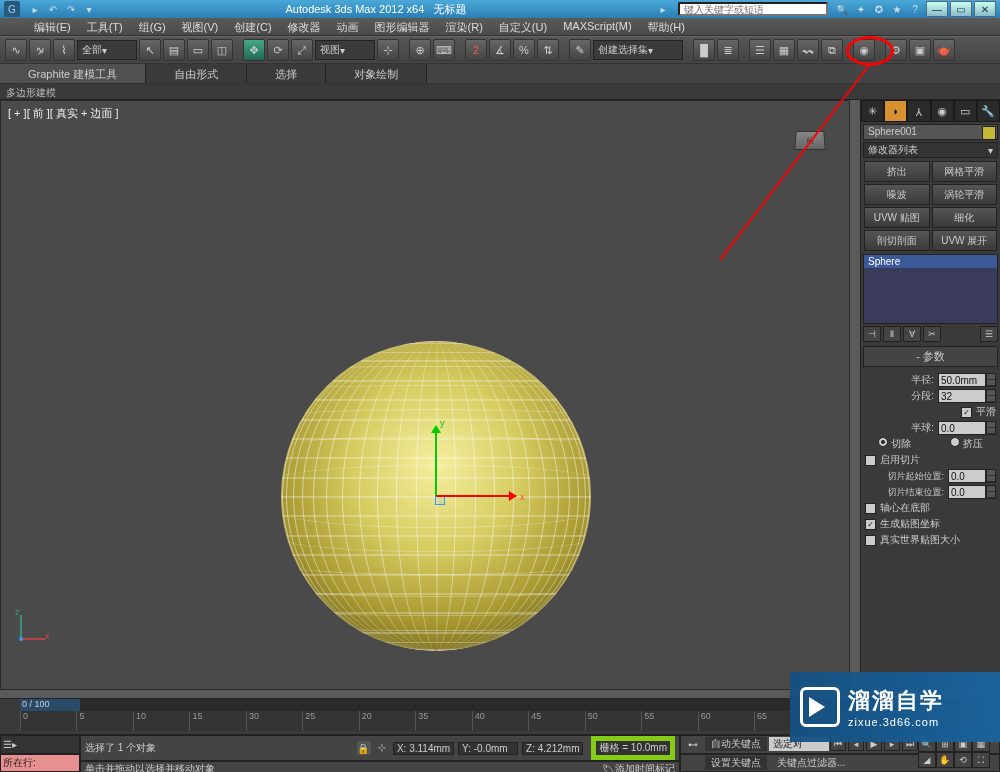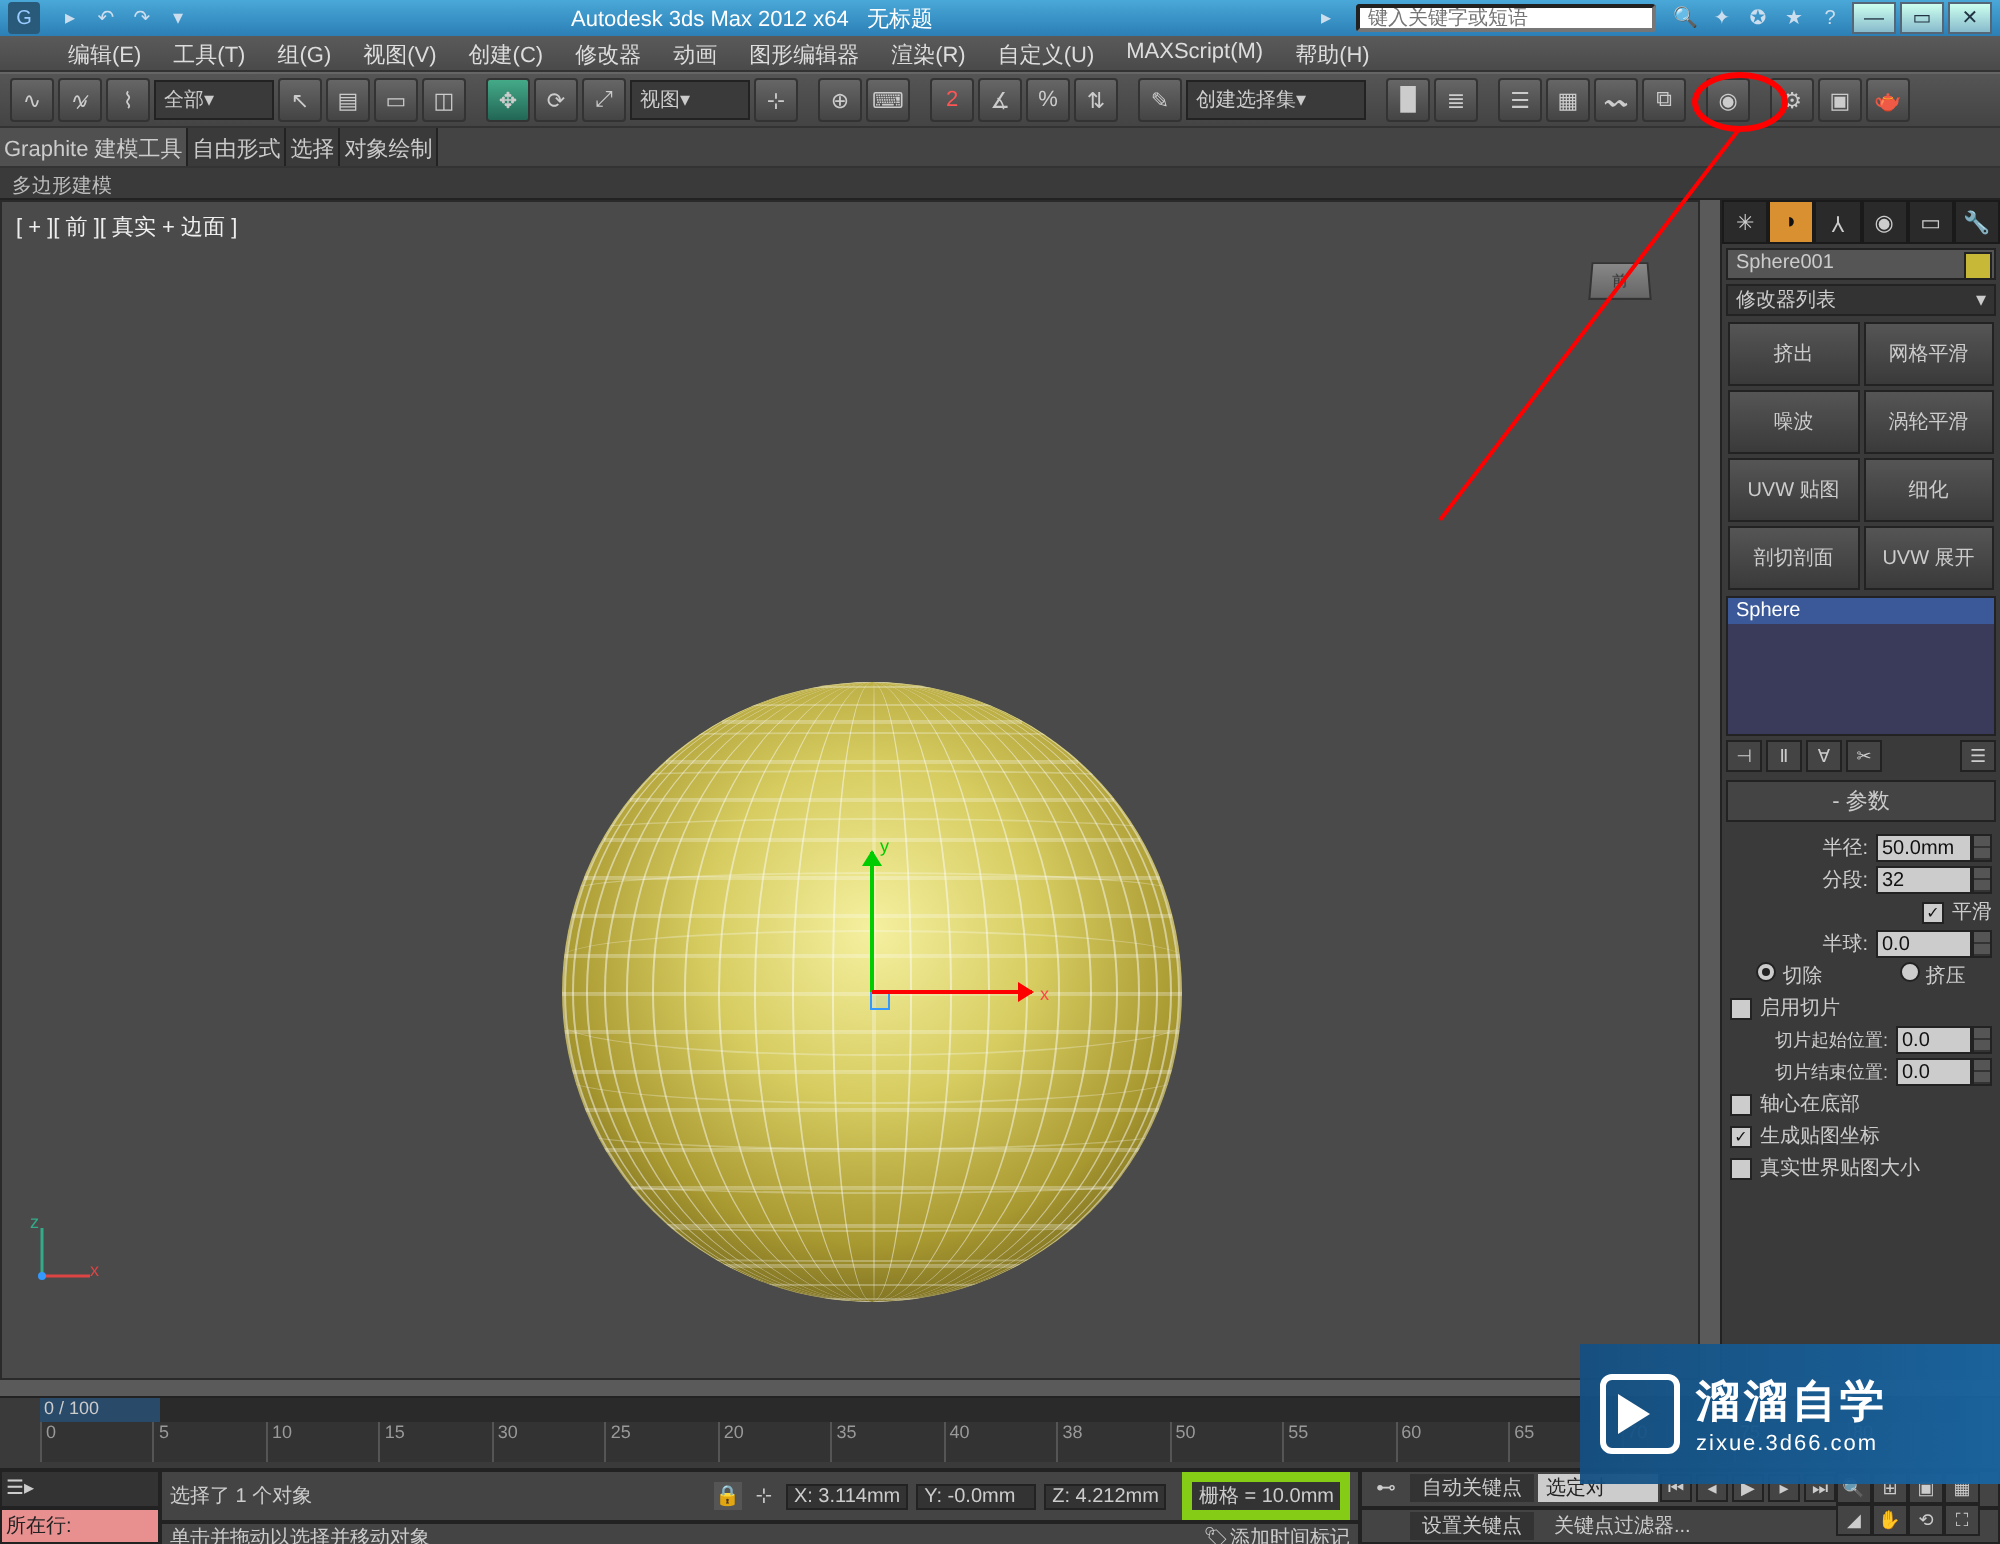--- a/index.html
+++ b/index.html
@@ -19,21 +19,21 @@
 
 
 .toolbar { height: 28px; background: linear-gradient(#555,#444); display: flex; align-items: center; padding: 0 4px; border-top:1px solid #666; border-bottom:1px solid #333;}
 .tbtn { width: 22px; height: 22px; background: linear-gradient(#666,#444); border:1px solid #333; margin: 0 1px; display:inline-flex;align-items:center;justify-content:center;font-size:11px;color:#ccc; border-radius:2px;}
 .tcombo { height: 20px; background: #3a3a3a; border:1px solid #222; color:#ccc; font-size:10px; padding:0 4px; min-width:60px;margin:0 1px;display:inline-flex;align-items:center;}
 .tsep { width: 4px; height: 22px; margin: 0 2px; }
 .circle-highlight { position: absolute; border: 3px solid red; border-radius: 50%; pointer-events: none; z-index: 100; }
 
 
 .ribbon { height: 20px; background: #444; display:flex; align-items:stretch; font-size:11px; color:#ccc; border-bottom:1px solid #333;}
-.ribbon .tab { padding: 3px 2px; background:#3a3a3a; border-right:1px solid #222; }
+.ribbon .tab { padding: 3px 28px; background:#3a3a3a; border-right:1px solid #222; }
 .ribbon .tab.active { background:#505050;  }
 .ribbon-sub { height: 16px; background:#3a3a3a; font-size:10px;color:#bbb; padding:2px 6px; border-bottom:1px solid #222;}
 
 
 .vplabel { position:absolute; top: 106px; left: 8px; font-size: 11px; color: #eee; }
 
 
 .viewport { position: absolute; top: 100px; left: 0; width: 850px; height: 590px; background: #4a4a4a; border:1px solid #2a2a2a;}
 .viewcube { position: absolute; top: 120px; left: 790px; width: 40px; height: 40px; display:flex;align-items:center;justify-content:center;}
 .viewcube .cube { width:30px;height:20px;background:linear-gradient(#888,#666);border:1px solid #333;font-size:8px;color:#333;display:flex;align-items:center;justify-content:center;transform:perspective(60px) rotateX(20deg);}
@@ -54,21 +54,21 @@
 .glabel { position:absolute; font-size:9px;}
 
 
 .cmdpanel { position: absolute; right: 0; top: 100px; width: 140px; height: 590px; background: #3a3a3a; border-left:1px solid #222; font-size:11px; color:#ccc;}
 .cmdtabs { display:flex; height:22px; background:#2a2a2a; }
 .cmdtabs .ct { flex:1; display:flex;align-items:center;justify-content:center; border:1px solid #1a1a1a; font-size:11px;}
 .cmdtabs .ct.active { background:#d89030; color:#111;}
 .objname { background:#555; height:16px; padding:1px 4px; font-size:10px; margin:2px 2px; border:1px solid #222;}
 .modlist-combo { background:#333; color:#ccc; margin:2px; height:16px; font-size:10px; display:flex; align-items:center; padding:0 4px; border:1px solid #222; justify-content:space-between;}
 .btnset { display:flex; flex-wrap:wrap; margin:2px;}
-.btnset .bb { flex: 1 1 48%; height:32px; background:linear-gradient(#555,#3a3a3a); border:1px solid #222; font-size:10px; display:flex;align-items:center;justify-content:center; margin:1px;}
+.btnset .bb { flex: 1 1 48%; height:21px; background:linear-gradient(#555,#3a3a3a); border:1px solid #222; font-size:10px; display:flex;align-items:center;justify-content:center; margin:1px;}
 .modstack { background:#3a3a5a; margin:2px; height:70px; border:1px solid #222;}
 .modstack .msrow { background:#3b5998; color:#fff; font-size:10px; padding:1px 4px;}
 .modbtns { display:flex; margin:2px; gap:2px;}
 .modbtns .mb { width:18px;height:16px;background:#444;border:1px solid #222;font-size:9px;display:flex;align-items:center;justify-content:center;}
 .modbtns .sp { flex:1;}
 .rollout { margin: 4px 2px; }
 .rollout .rhead { background:#444; font-size:11px; text-align:center; padding:2px; border:1px solid #222;}
 .rollout .rbody { background:#3a3a3a; padding:4px 2px;}
 .prow { display:flex; align-items:center; font-size:10px; margin:2px 0; justify-content:flex-end;}
 .prow .plbl { margin-right:4px;}
@@ -389,21 +389,21 @@
   <div class="ticks" id="ticks">
       <div class="tick">0</div>
       <div class="tick">5</div>
       <div class="tick">10</div>
       <div class="tick">15</div>
       <div class="tick">30</div>
       <div class="tick">25</div>
       <div class="tick">20</div>
       <div class="tick">35</div>
       <div class="tick">40</div>
-      <div class="tick">38</div>
+      <div class="tick">45</div>
       <div class="tick">50</div>
       <div class="tick">55</div>
       <div class="tick">60</div>
       <div class="tick">65</div>
       <div class="tick">70</div>
       <div class="tick">75</div>
       <div class="tick">80</div>
     </div>
 </div>
 

